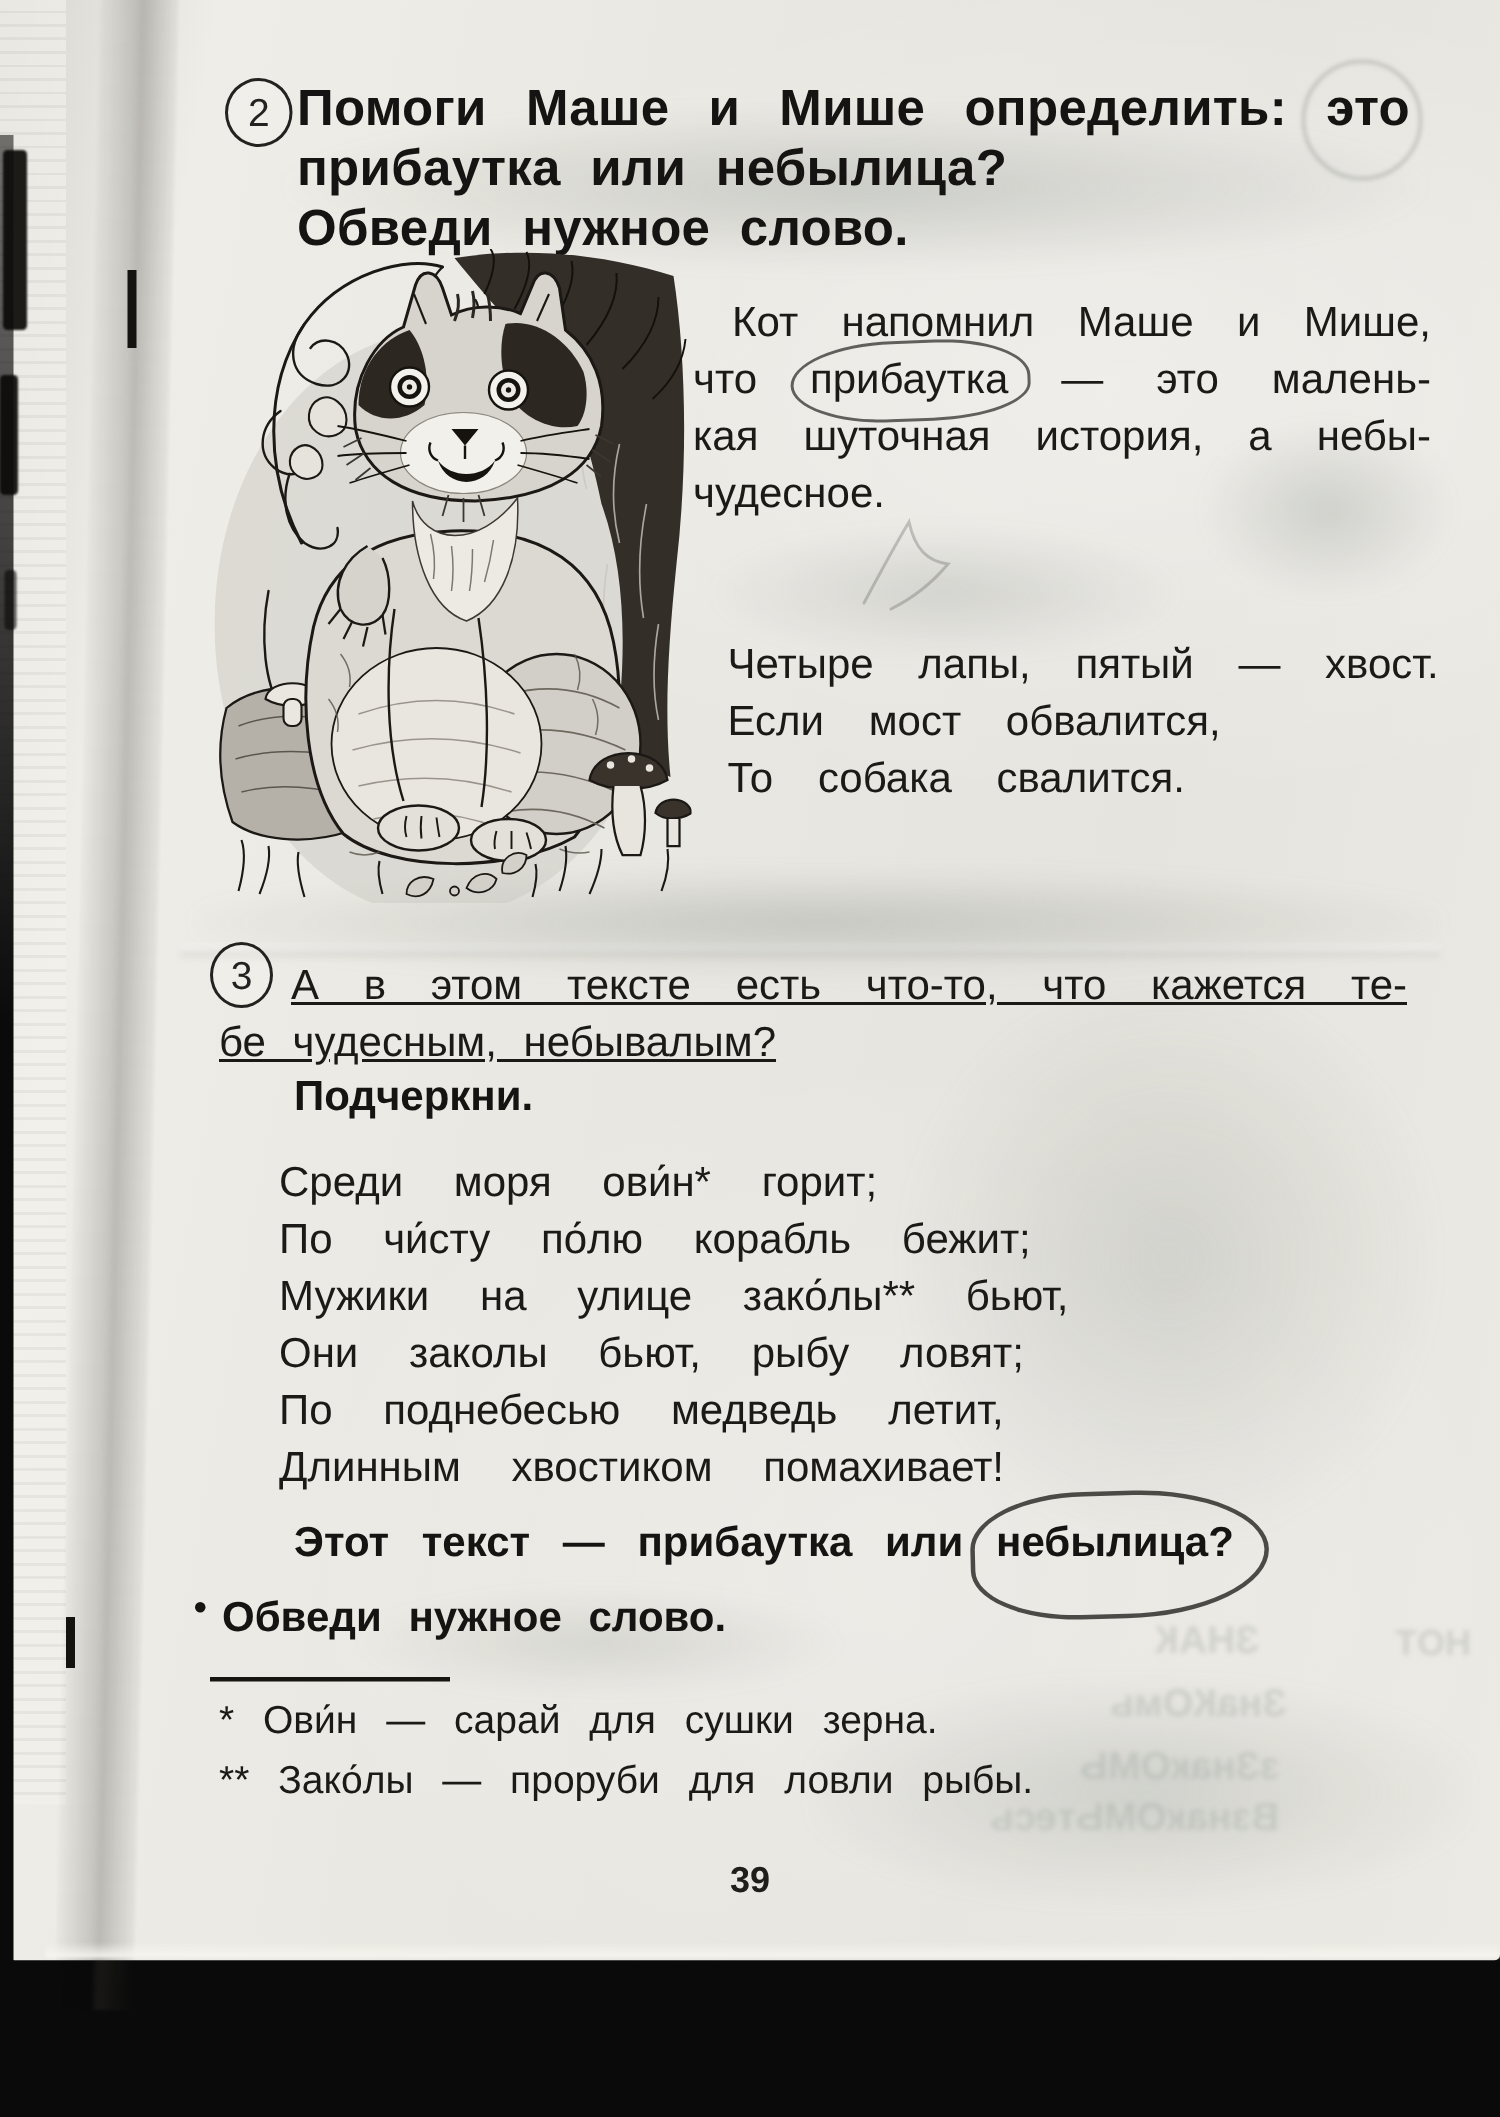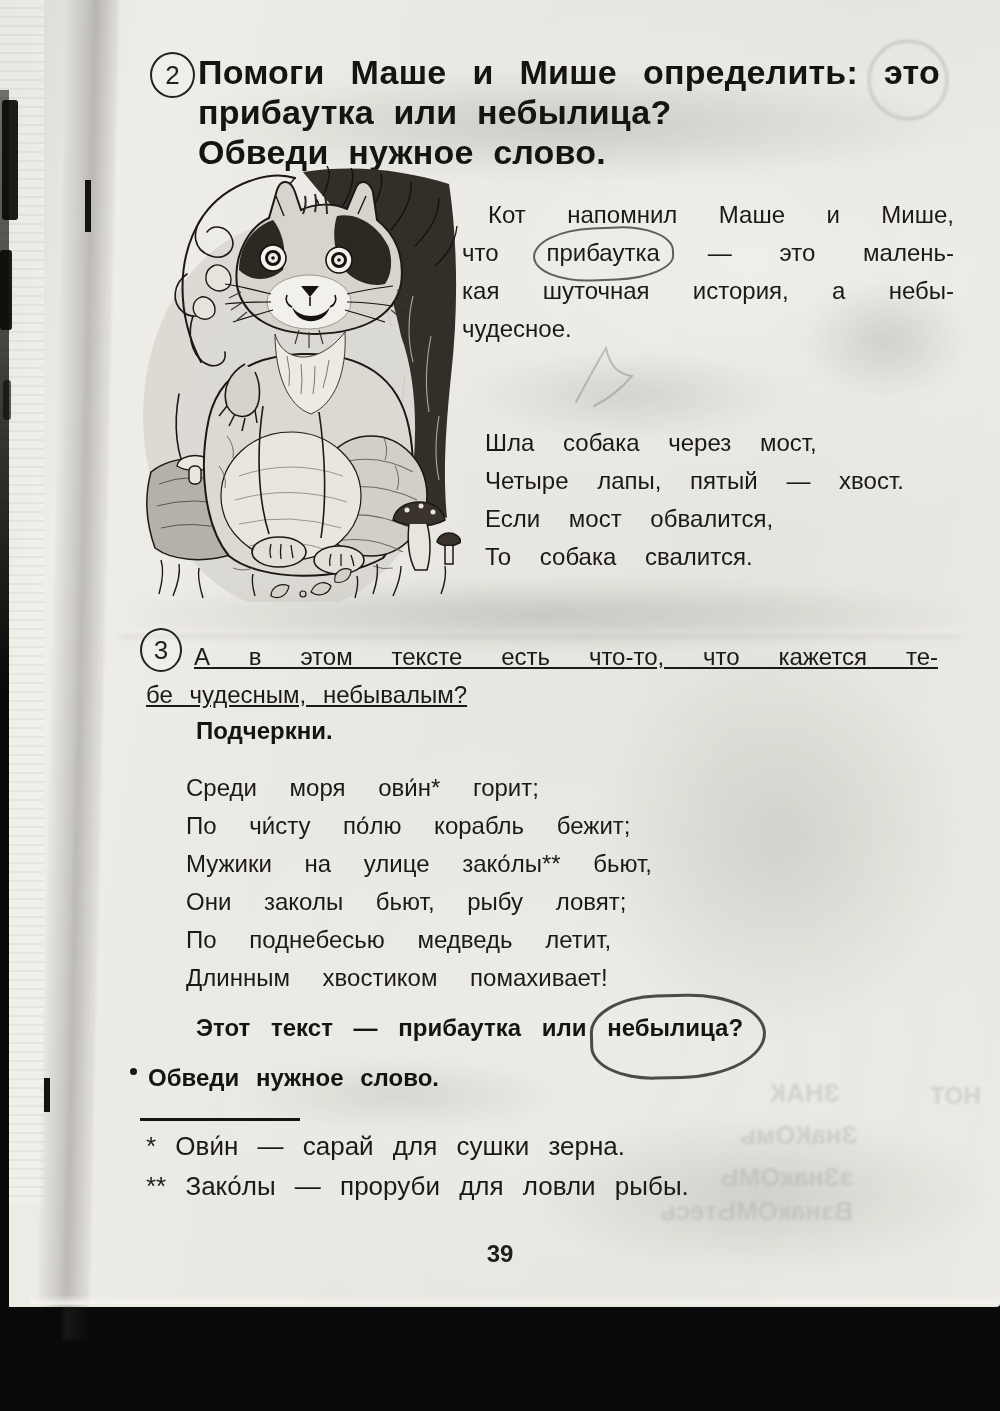--- a/index.html
+++ b/index.html
@@ -26,21 +26,21 @@
         background:linear-gradient(to bottom,rgba(10,10,10,.55),#0a0a0a 45%);}
   .scuff{position:absolute;background:#1d1b18;filter:blur(.6px);}
   .tickmark{position:absolute;background:#15130f;}
   
   .ink{color:#1c1a17;}
   .b{font-weight:bold;color:#161412;}
   .line{position:absolute;white-space:nowrap;}
   .block{position:absolute;}
   .jline{text-align:justify;text-align-last:justify;white-space:normal;}
   .fs-head{font-size:34px;line-height:40px;letter-spacing:.2px;}
-  .fs-body{font-size:24px;line-height:38px;}
+  .fs-body{font-size:28px;line-height:38px;}
   .fs-note{font-size:26px;line-height:40px;} .ws10{word-spacing:10px;} .ws12{word-spacing:12px;}
   .ws14{word-spacing:14px;} .ws22{word-spacing:22px;} .ws26{word-spacing:26px;margin-left:36px;}
   
   .badge{position:absolute;border:2.2px solid #242220;border-radius:50%;
          display:flex;align-items:center;justify-content:center;
          font-size:26px;color:#242220;background:rgba(255,255,255,.15);}
   
   .oval1{position:relative;display:inline-block;}
   .oval1::after{content:"";position:absolute;left:-13px;right:-15px;top:-7px;bottom:-9px;
          border:2.6px solid rgba(72,70,66,.85);
@@ -273,21 +273,20 @@
   </div>
 
   <div class="block ink fs-body" style="left:462px;top:196px;width:492px;">
     <div class="jline" style="padding-left:26px;">Кот напомнил Маше и Мише,</div>
     <div class="jline"><span>что</span> <span class="oval1"><span>прибаутка</span></span> <span>— это малень-</span></div>
     <div class="jline">кая шуточная история, а небы-</div>
     <div>чудесное.</div>
   </div>
 
   <div class="block ink fs-body ws22" style="left:485px;top:424px;">
-    <div class="line" style="position:static;">Шла собака через мост,</div>
     <div class="line" style="position:static;">Четыре лапы, пятый — хвост.</div>
     <div class="line" style="position:static;">Если мост обвалится,</div>
     <div class="line" style="position:static;">То собака свалится.</div>
   </div>
 
   <div class="badge" style="left:140px;top:628px;width:38px;height:40px;">
     <span>3</span>
   </div>
 
   <div class="block ink fs-body" style="left:146px;top:638px;width:792px;text-decoration:underline;">

